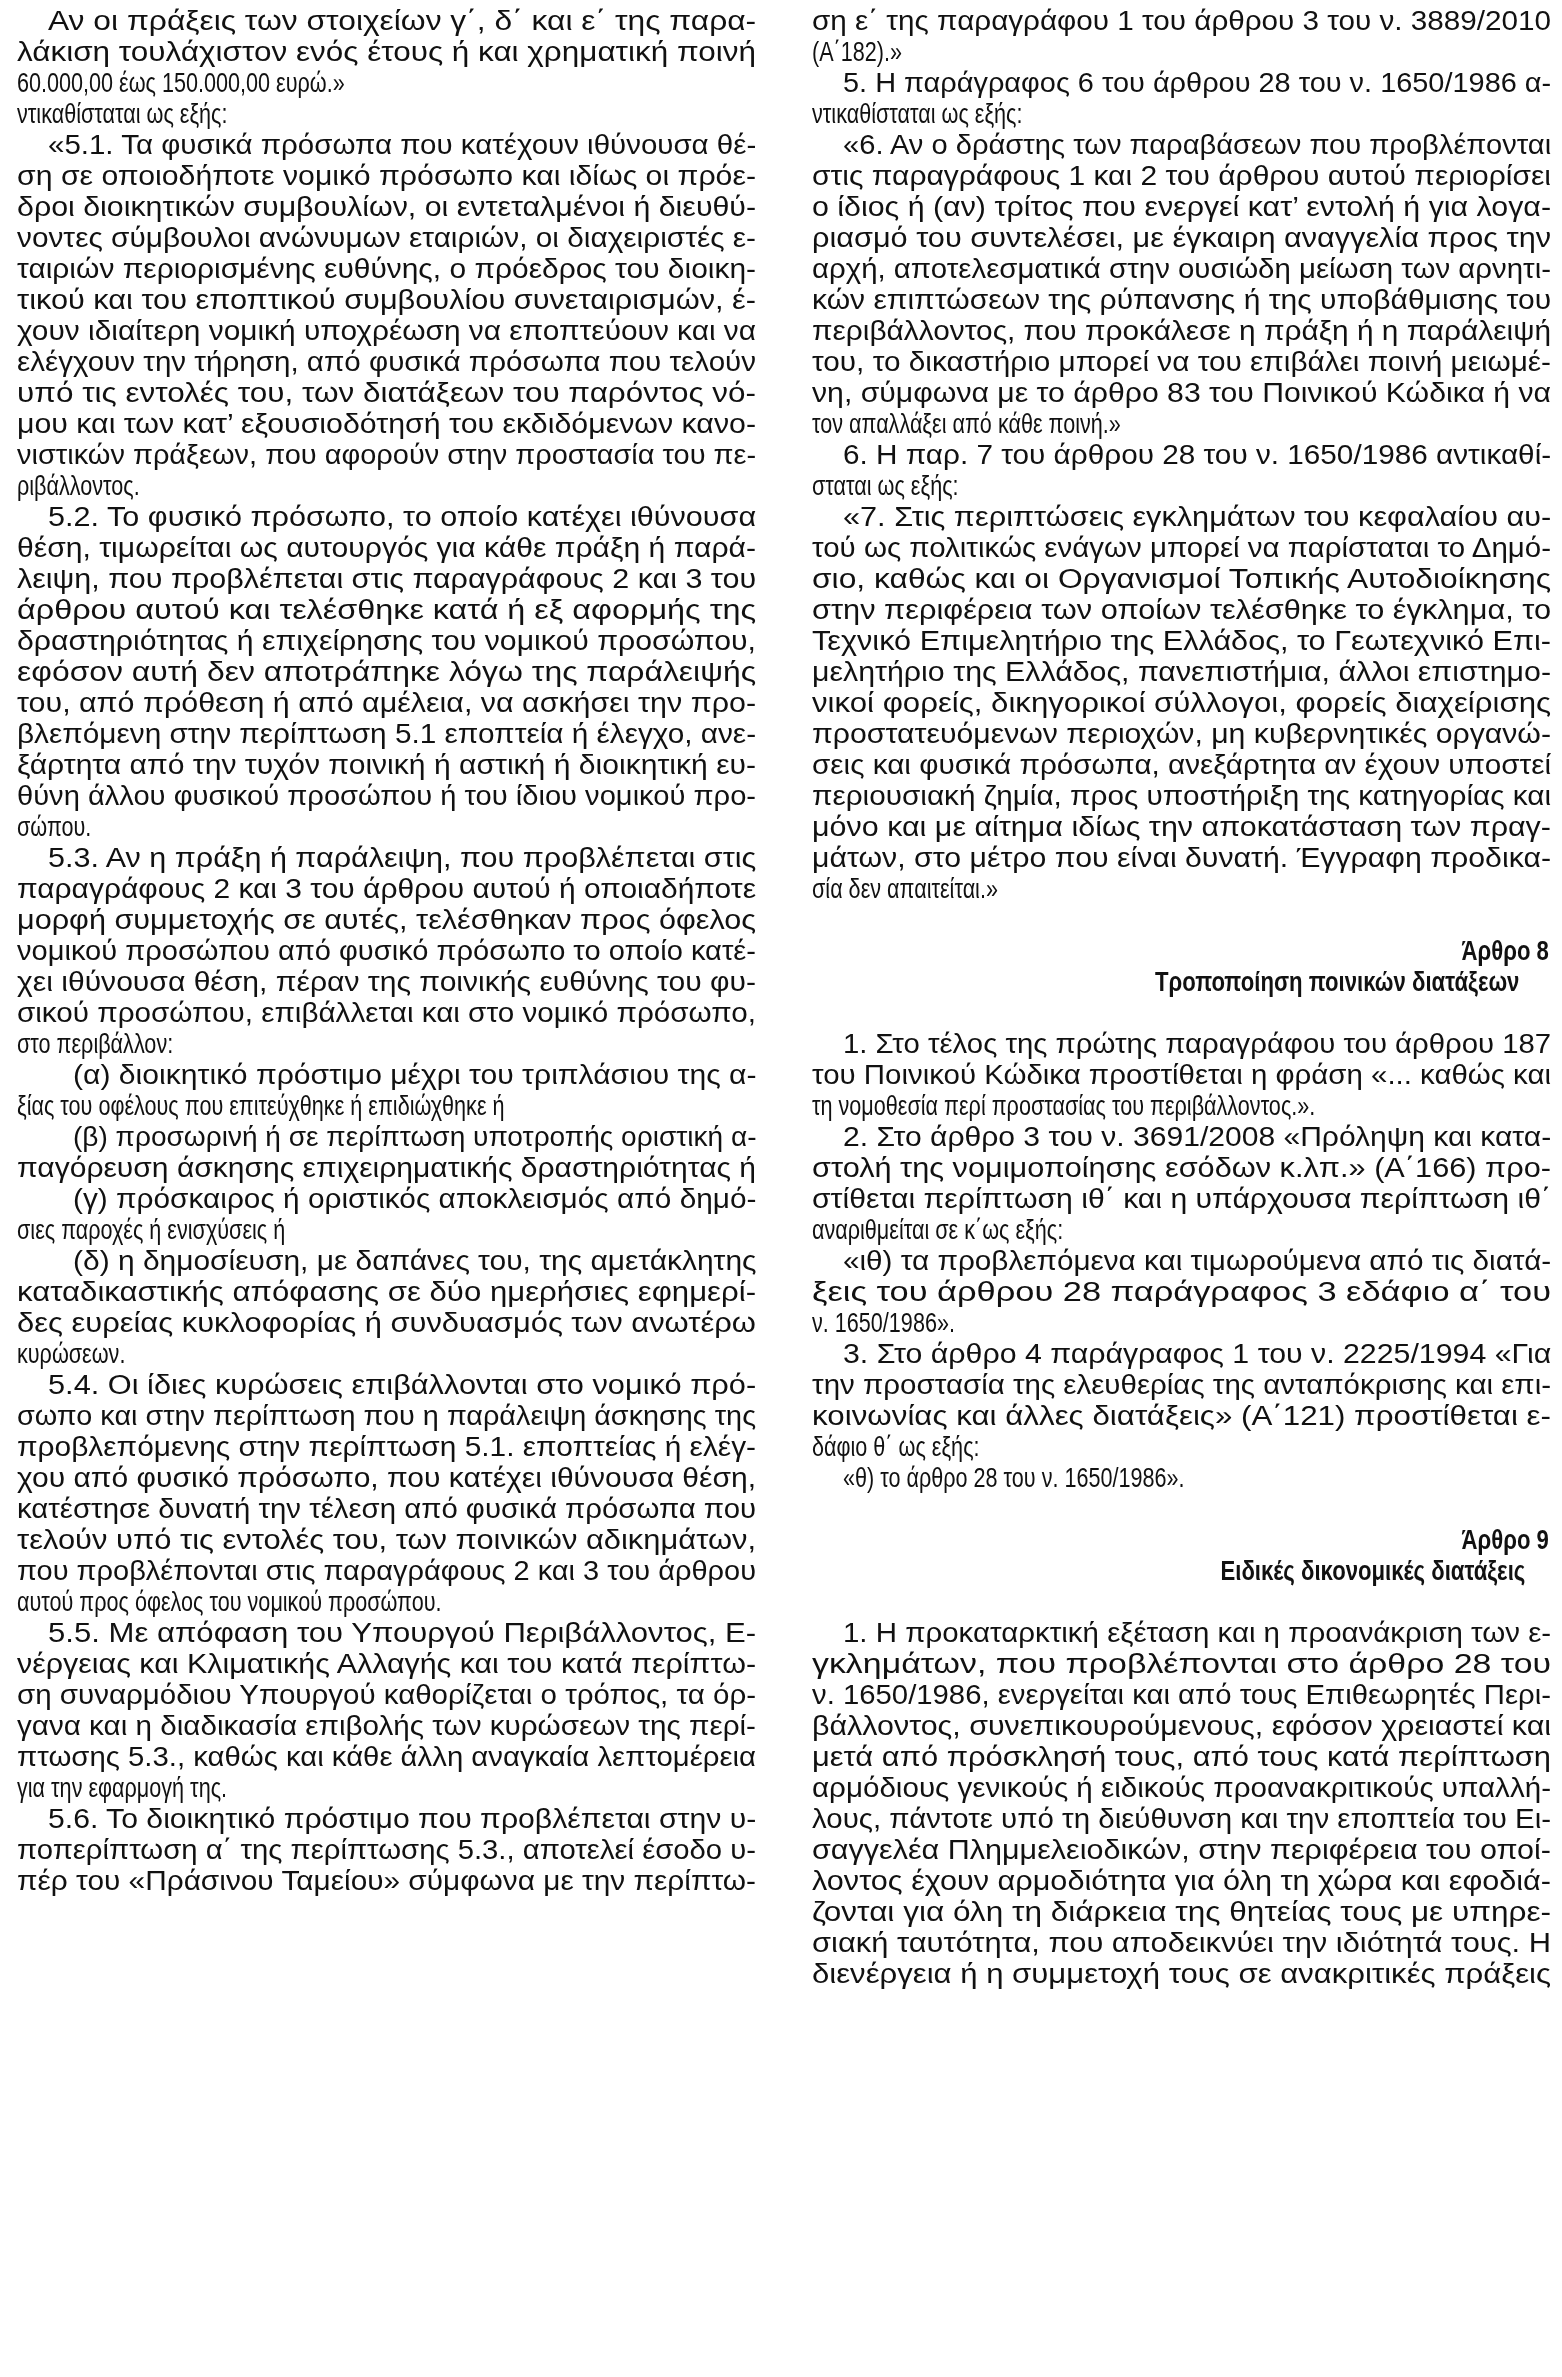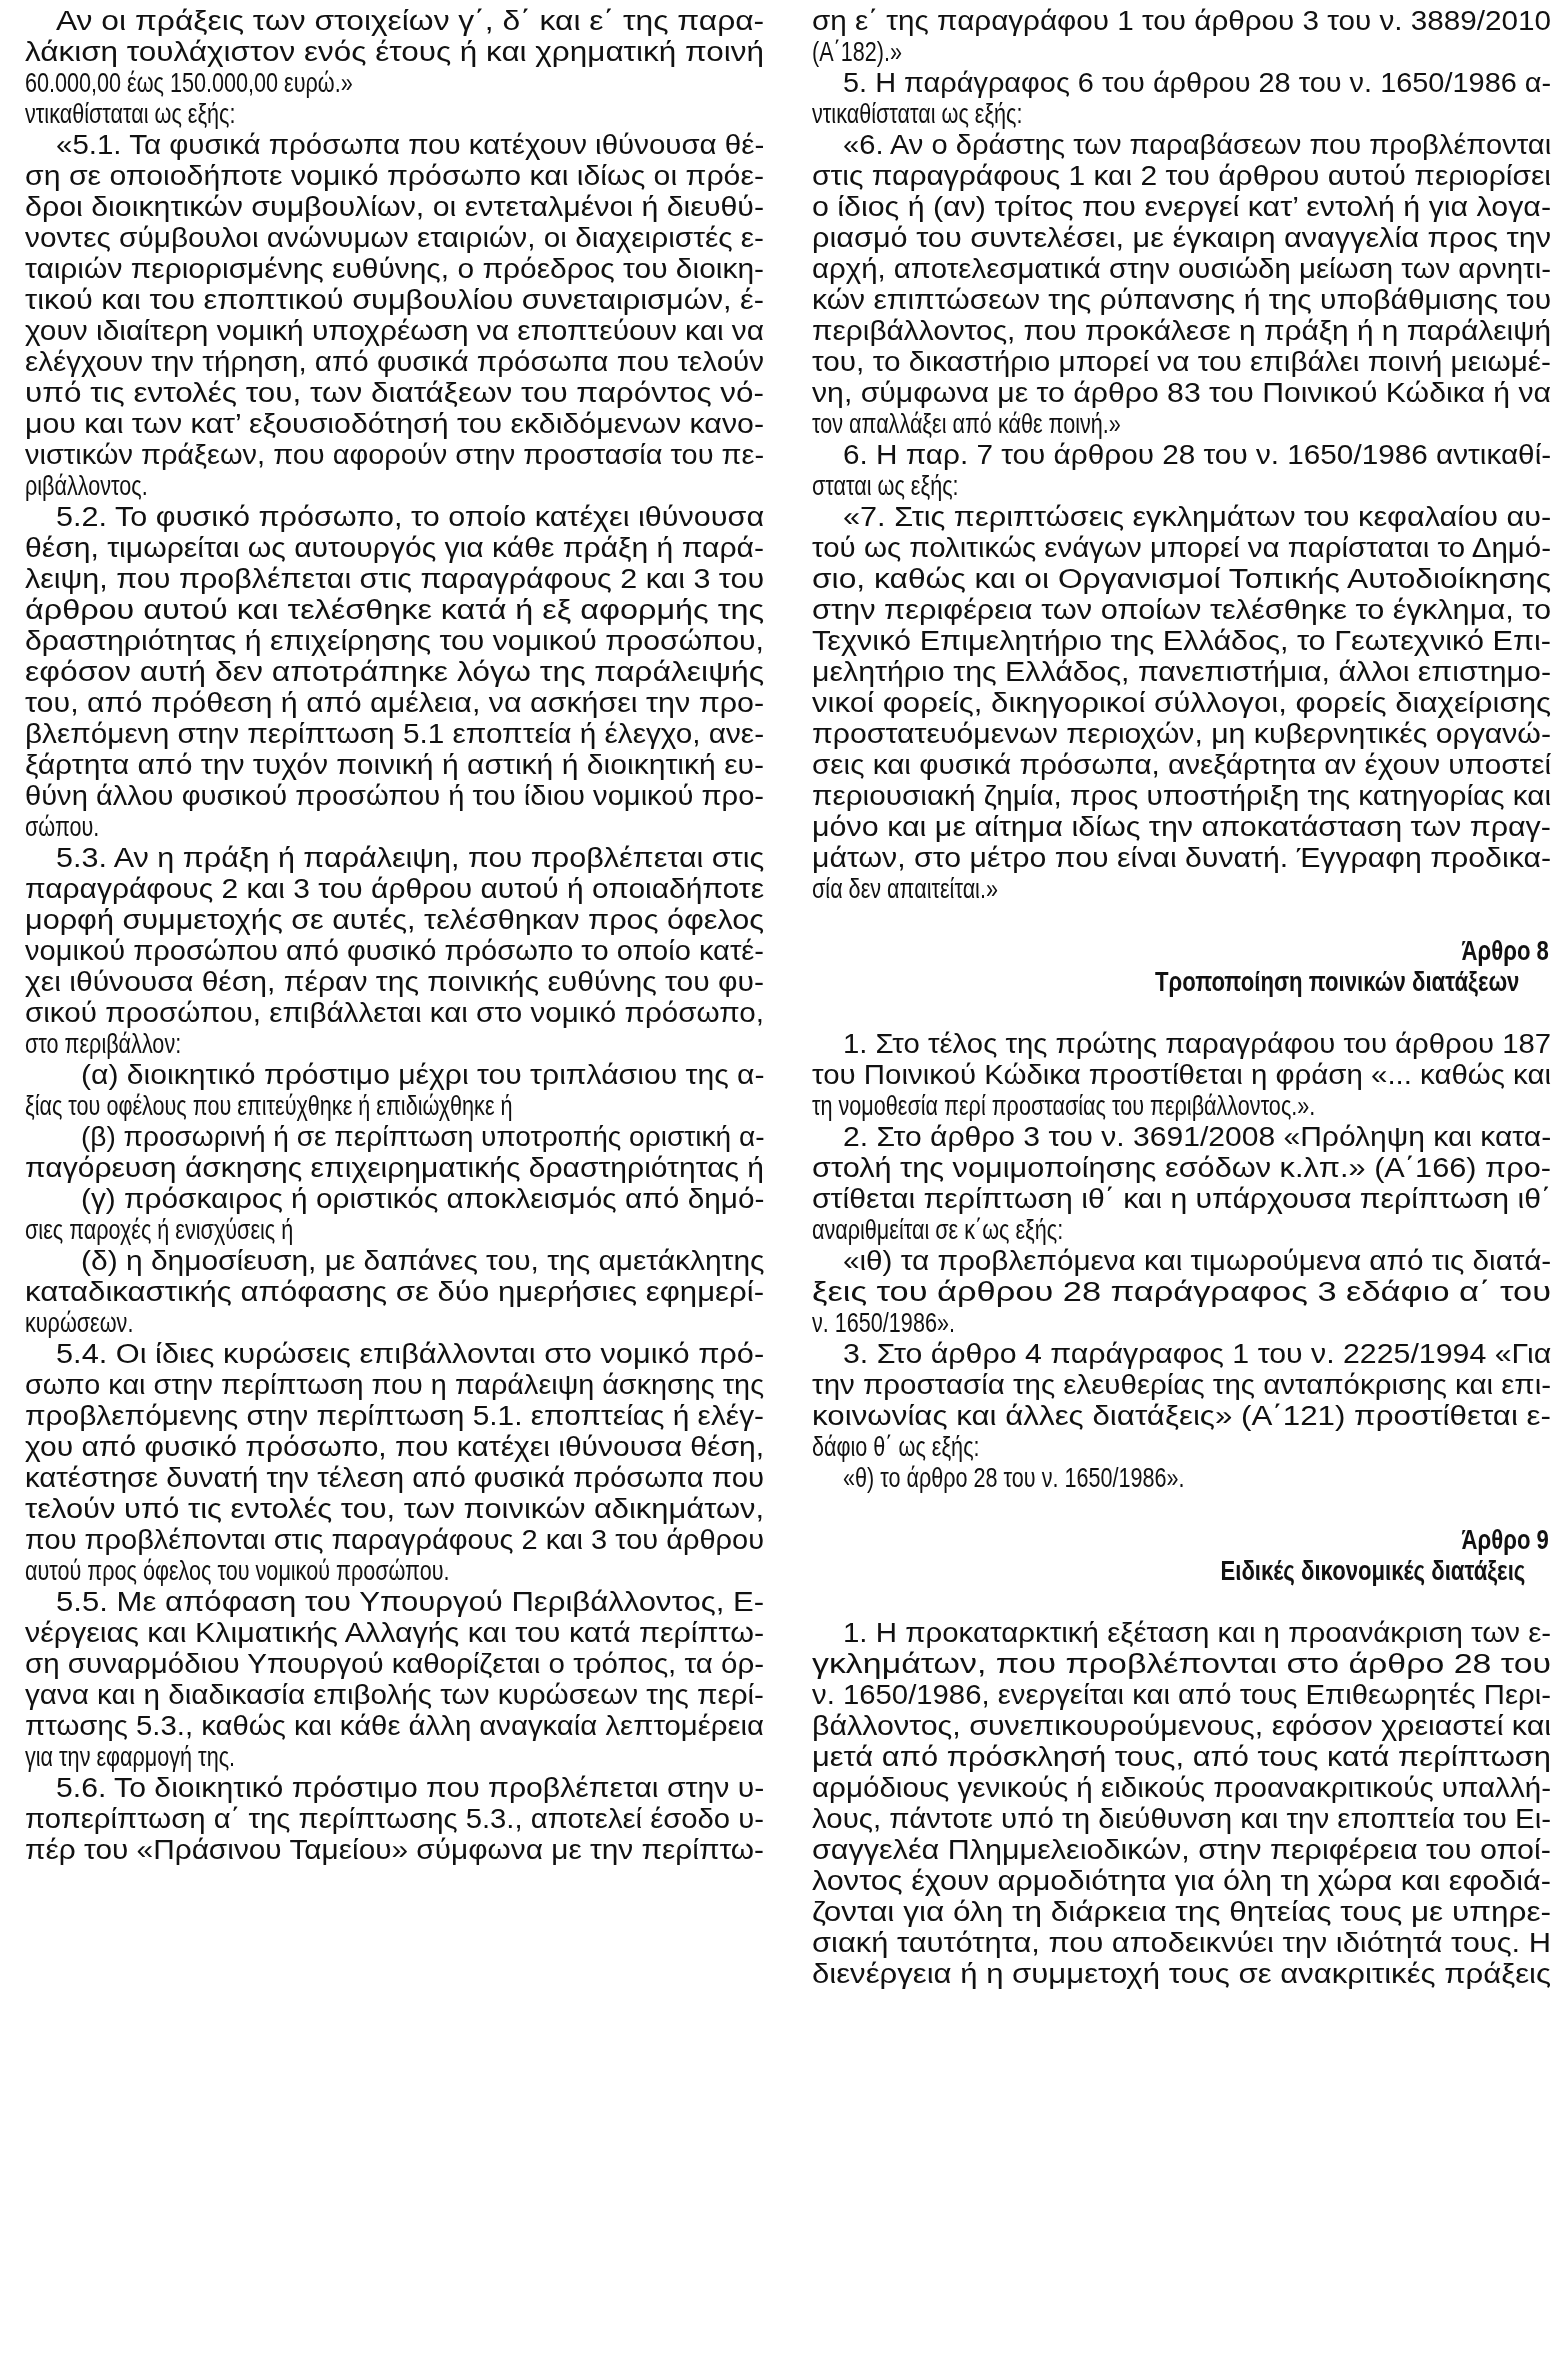--- a/index.html
+++ b/index.html
@@ -1,19 +1,19 @@
 <!DOCTYPE html>
 <html style="font-size:12.5px"><head>
 <meta charset="utf-8">
 <style>
   html, body { margin: 0; padding: 0; background: #ffffff; }
   body { width: 1562px; height: 2377px; position: relative; overflow: hidden; }
   .page { position: absolute; left: 0; top: 0; width: 1562px; height: 2377px; background: #fff; }
   .col { position: absolute; top: 6.2px; }
-  .col-left { left: 25px; width: 747px; }
+  .col-left { left: 17px; width: 747px; }
   .col-right { left: 812px; width: 747px; }
   .line {
     height: 31px;
     line-height: 31px;
     font-family: "Liberation Sans", sans-serif;
     font-size: 27px;
     color: #111;
     white-space: nowrap;
     overflow: visible;
     position: relative;
@@ -77,20 +77,21 @@
       <div class="line"><span class="txt" style="padding-left: 0px; margin-left: 0px; transform: scaleX(1.0975);">σικού προσώπου, επιβάλλεται και στο νομικό πρόσωπο,</span></div>
       <div class="line"><span class="txt" style="padding-left: 0px; margin-left: 0px; transform: scaleX(0.8);">στο περιβάλλον:</span></div>
       <div class="line indent2"><span class="txt" style="padding-left: 0px; margin-left: 56px; transform: scaleX(1.1155);">(α) διοικητικό πρόστιμο μέχρι του τριπλάσιου της α-</span></div>
       <div class="line"><span class="txt" style="padding-left: 0px; margin-left: 0px; transform: scaleX(0.8);">ξίας του οφέλους που επιτεύχθηκε ή επιδιώχθηκε ή</span></div>
       <div class="line indent2"><span class="txt" style="padding-left: 0px; margin-left: 56px; transform: scaleX(1.039);">(β) προσωρινή ή σε περίπτωση υποτροπής οριστική α-</span></div>
       <div class="line"><span class="txt" style="padding-left: 0px; margin-left: 0px; transform: scaleX(1.1126);">παγόρευση άσκησης επιχειρηματικής δραστηριότητας ή</span></div>
       <div class="line indent2"><span class="txt" style="padding-left: 0px; margin-left: 56px; transform: scaleX(1.1037);">(γ) πρόσκαιρος ή οριστικός αποκλεισμός από δημό-</span></div>
       <div class="line"><span class="txt" style="padding-left: 0px; margin-left: 0px; transform: scaleX(0.8);">σιες παροχές ή ενισχύσεις ή</span></div>
       <div class="line indent2"><span class="txt" style="padding-left: 0px; margin-left: 56px; transform: scaleX(1.1086);">(δ) η δημοσίευση, με δαπάνες του, της αμετάκλητης</span></div>
       <div class="line"><span class="txt" style="padding-left: 0px; margin-left: 0px; transform: scaleX(1.1536);">καταδικαστικής απόφασης σε δύο ημερήσιες εφημερί-</span></div>
+      <div class="line"><span class="txt" style="padding-left: 0px; margin-left: 0px; transform: scaleX(1.1445);">δες ευρείας κυκλοφορίας ή συνδυασμός των ανωτέρω</span></div>
       <div class="line"><span class="txt" style="padding-left: 0px; margin-left: 0px; transform: scaleX(0.8);">κυρώσεων.</span></div>
       <div class="line indent"><span class="txt" style="padding-left: 0px; margin-left: 31px; transform: scaleX(1.1384);">5.4. Οι ίδιες κυρώσεις επιβάλλονται στο νομικό πρό-</span></div>
       <div class="line"><span class="txt" style="padding-left: 0px; margin-left: 0px; transform: scaleX(1.0667);">σωπο και στην περίπτωση που η παράλειψη άσκησης της</span></div>
       <div class="line"><span class="txt" style="padding-left: 0px; margin-left: 0px; transform: scaleX(1.1057);">προβλεπόμενης στην περίπτωση 5.1. εποπτείας ή ελέγ-</span></div>
       <div class="line"><span class="txt" style="padding-left: 0px; margin-left: 0px; transform: scaleX(1.1121);">χου από φυσικό πρόσωπο, που κατέχει ιθύνουσα θέση,</span></div>
       <div class="line"><span class="txt" style="padding-left: 0px; margin-left: 0px; transform: scaleX(1.0869);">κατέστησε δυνατή την τέλεση από φυσικά πρόσωπα που</span></div>
       <div class="line"><span class="txt" style="padding-left: 0px; margin-left: 0px; transform: scaleX(1.1437);">τελούν υπό τις εντολές του, των ποινικών αδικημάτων,</span></div>
       <div class="line"><span class="txt" style="padding-left: 0px; margin-left: 0px; transform: scaleX(1.0731);">που προβλέπονται στις παραγράφους 2 και 3 του άρθρου</span></div>
       <div class="line"><span class="txt" style="padding-left: 0px; margin-left: 0px; transform: scaleX(0.8);">αυτού προς όφελος του νομικού προσώπου.</span></div>
       <div class="line indent"><span class="txt" style="padding-left: 0px; margin-left: 31px; transform: scaleX(1.1518);">5.5. Με απόφαση του Υπουργού Περιβάλλοντος, Ε-</span></div>

